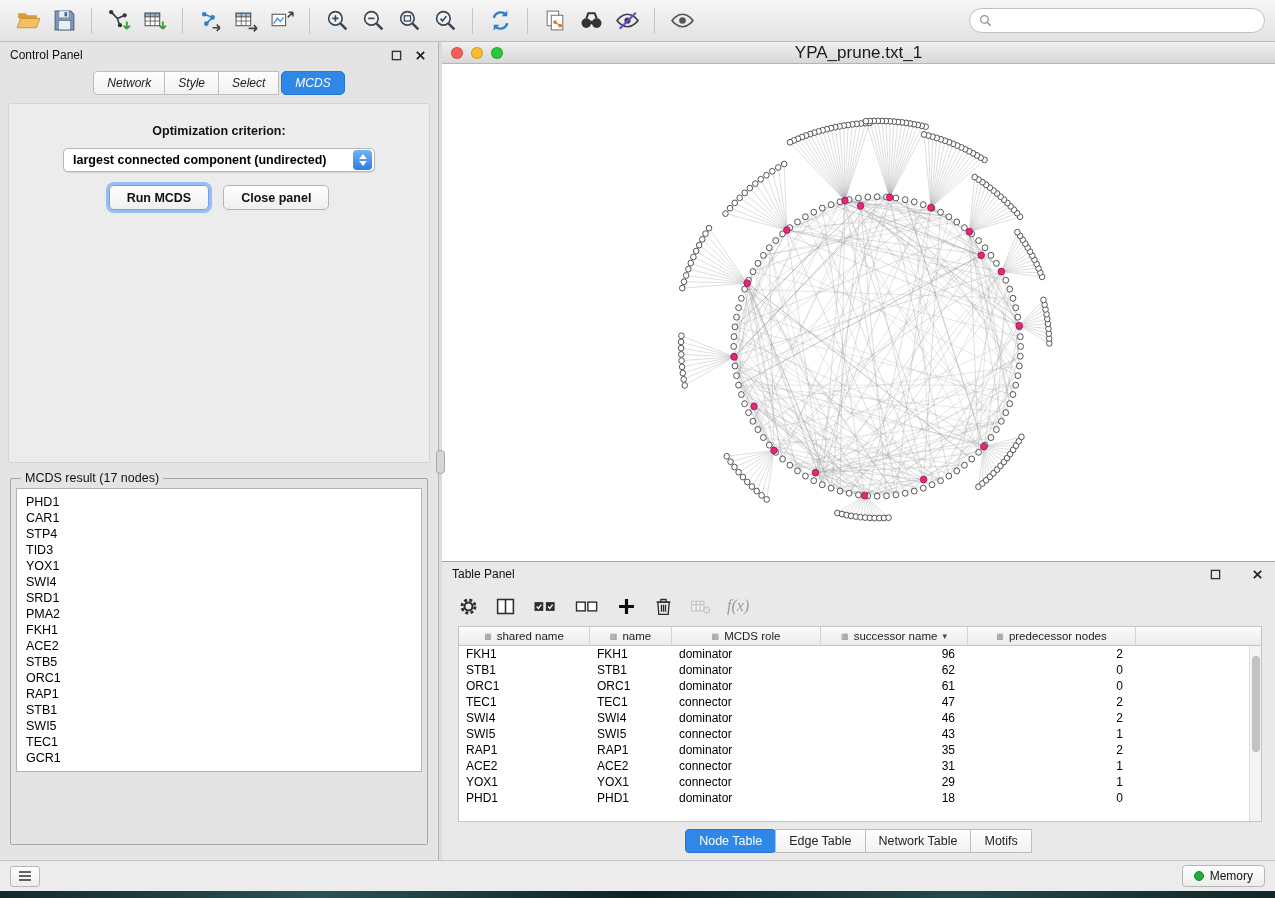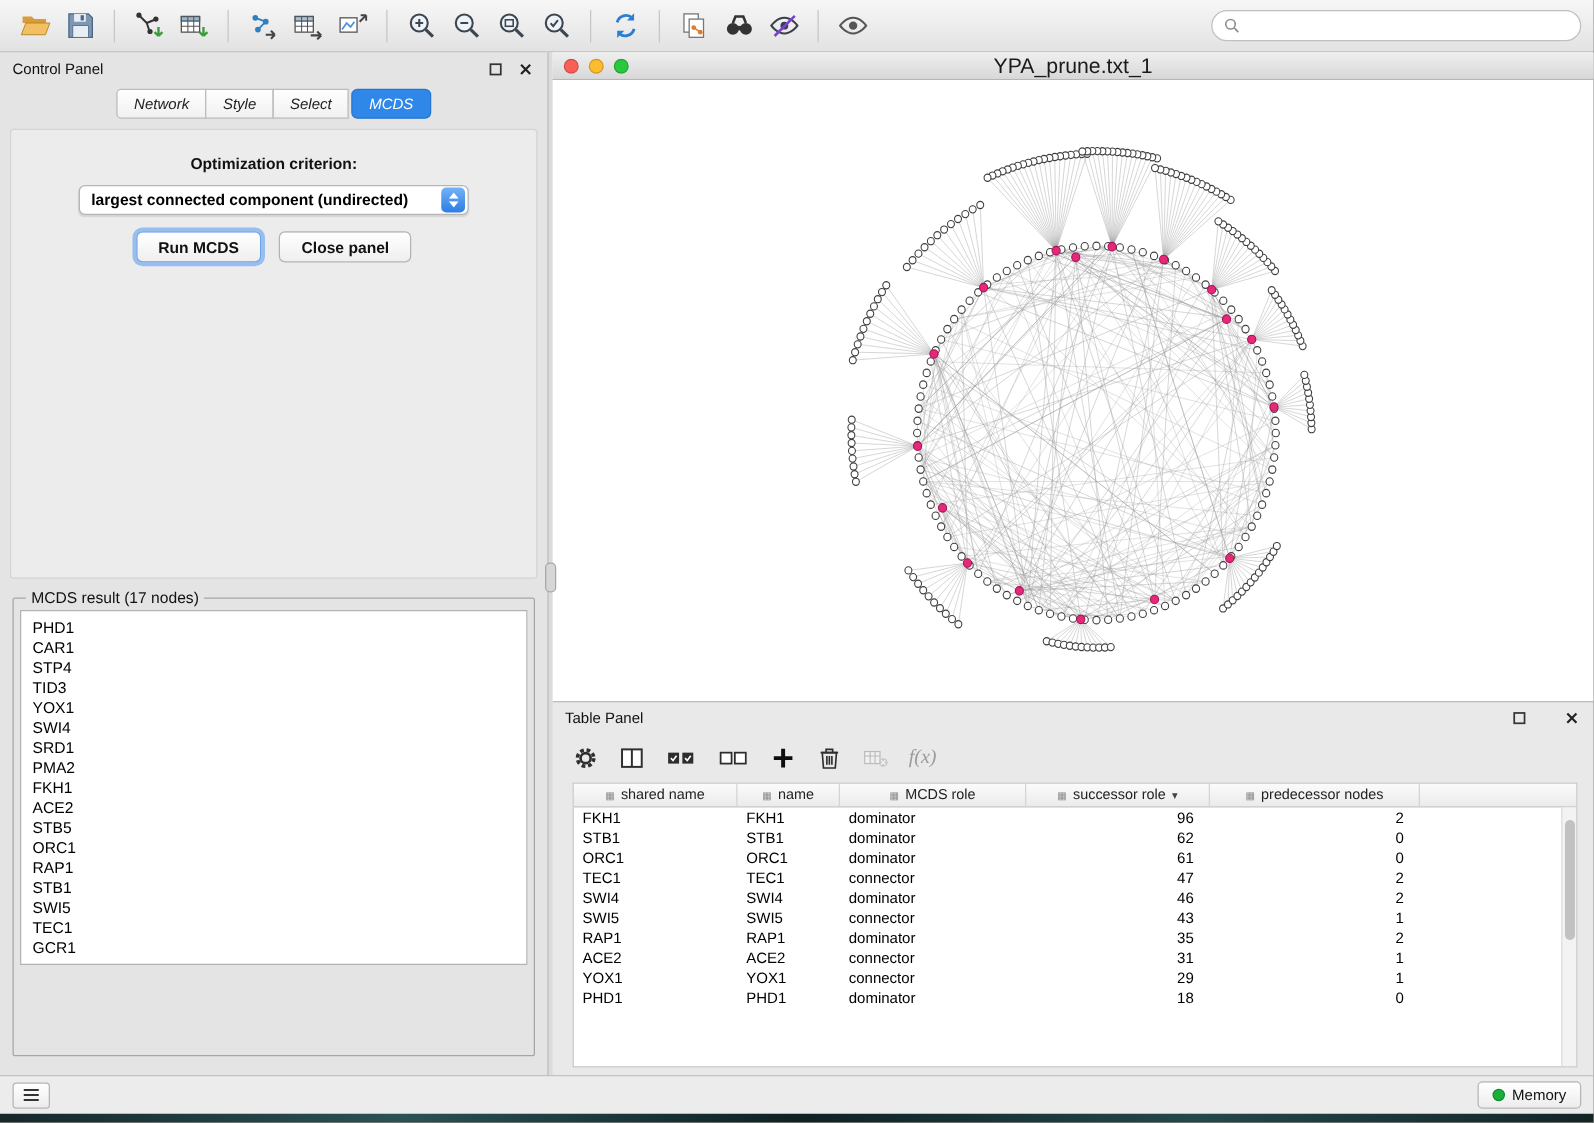--- a/index.html
+++ b/index.html
@@ -659,21 +659,21 @@
               <div class="th" style="width: 82px;">
                 <span class="col-icon">▦</span>
                 <span class="col-label">name</span>
               </div>
               <div class="th" style="width: 149px;">
                 <span class="col-icon">▦</span>
                 <span class="col-label">MCDS role</span>
               </div>
               <div class="th" style="width: 147px;">
                 <span class="col-icon">▦</span>
-                <span class="col-label">successor role</span>
+                <span class="col-label">successor name</span>
                 <span class="sort-arrow">▾</span>
               </div>
               <div class="th" style="width: 168px;">
                 <span class="col-icon">▦</span>
                 <span class="col-label">predecessor nodes</span>
               </div>
               <div class="th fill"></div>
             </div>
           <div class="tbody">
               <div class="tr">
@@ -744,20 +744,26 @@
                 <div class="td" style="width: 82px;">PHD1</div>
                 <div class="td" style="width: 149px;">dominator</div>
                 <div class="td num" style="width: 147px;">18</div>
                 <div class="td num" style="width: 168px;">0</div>
               </div>
             </div>
           <div class="vscroll">
               <div class="vthumb"></div>
             </div>
         </div>
+        <div class="tp-tabs">
+            <div class="bt-tab selected">Node Table</div>
+            <div class="bt-tab">Edge Table</div>
+            <div class="bt-tab">Network Table</div>
+            <div class="bt-tab">Motifs</div>
+          </div>
       </div>
     </div>
   </div>
 
   <div class="statusbar">
     <div class="sb-btn">
       <svg viewBox="0 0 14 12">
           <path d="M1 2h12M1 6h12M1 10h12" stroke="#333" stroke-width="1.6"></path>
         </svg>
     </div>

